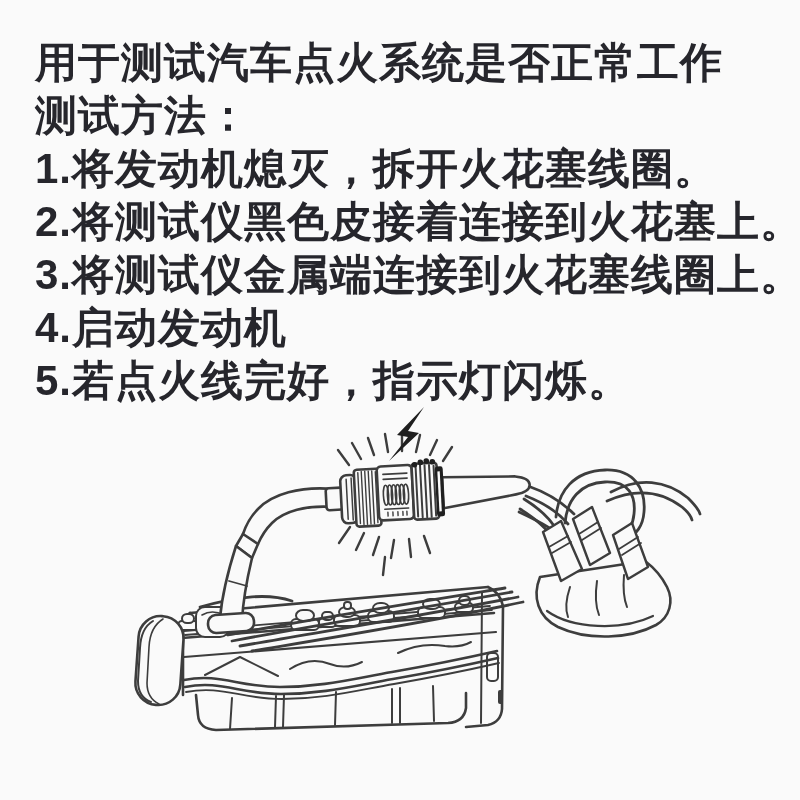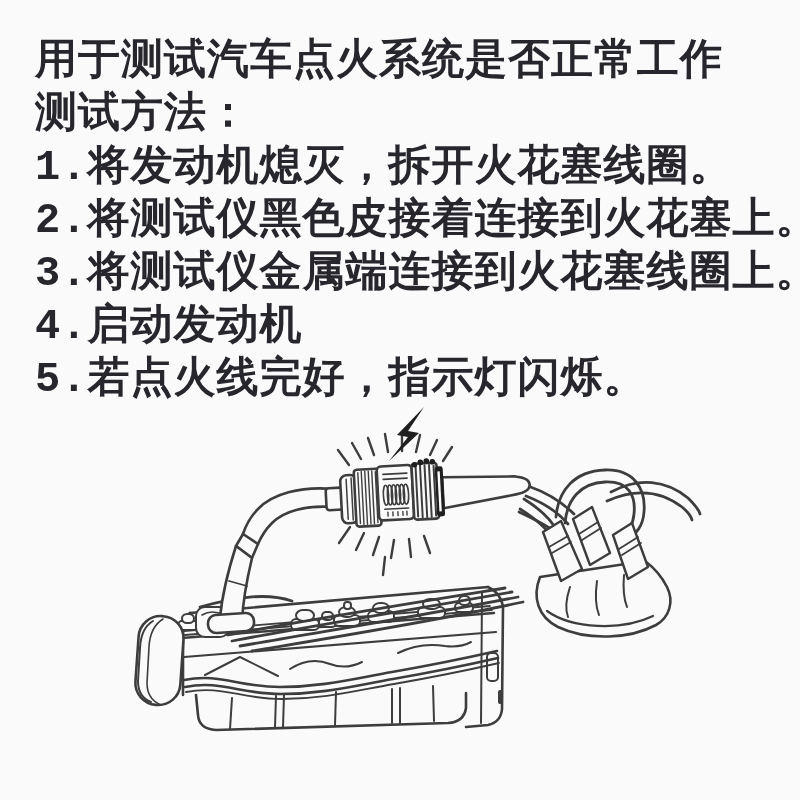--- a/index.html
+++ b/index.html
@@ -3,21 +3,21 @@
 <meta charset="utf-8">
 <style>
   html,body{margin:0;padding:0;}
   body{
     width:800px;height:800px;
     background:#fafafa;
     overflow:hidden;
     position:relative;
     font-family:"Liberation Sans","DejaVu Sans",sans-serif;
   }
-  .sheet{position:absolute;inset:0;font-family:Liberation Mono, monospace;}
+  .sheet{position:absolute;inset:0;}
   .text-block{
     position:absolute;left:35px;top:36px;width:770px;
     color:#26262c;
     font-weight:700;
     font-size:42px;
     line-height:53px;
     letter-spacing:1px;
     white-space:nowrap;
   }
   .text-block div{height:53px;}

